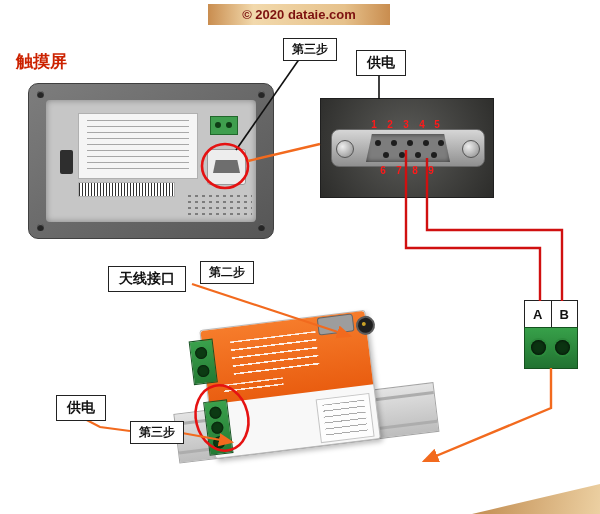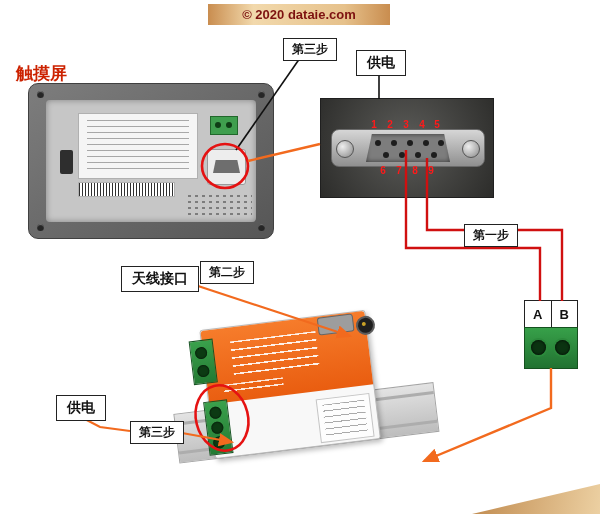--- a/index.html
+++ b/index.html
@@ -7,32 +7,32 @@
   .stage{position:relative;width:600px;height:514px;background:#ffffff;overflow:hidden;}
 
   
   .banner{position:absolute;left:208px;top:4px;width:182px;height:21px;z-index:3;
     background:linear-gradient(90deg,#c98d4f,#f0d6a8 20%,#e9c astanza 0);
     background:linear-gradient(90deg,#c98d4f,#f2d9ac 25%,#e6c18b 75%,#c98d4f);
     display:flex;align-items:center;justify-content:center;
     color:#7d1210;font-size:13px;font-weight:bold;}
 
   
-  .ts-title{position:absolute;left:16px;top:50px;color:#cc2200;font-size:17px;font-weight:bold;z-index:3;margin-top:12px;}
+  .ts-title{position:absolute;left:16px;top:50px;color:#cc2200;font-size:17px;font-weight:bold;z-index:3;}
   .wt-title{position:absolute;left:6px;top:461px;color:#f2520f;font-size:16px;font-weight:bold;z-index:6;letter-spacing:1px;}
 
   
   .lbox{position:absolute;background:#fff;border:1.6px solid #222;color:#111;
     display:flex;align-items:center;justify-content:center;z-index:6;white-space:nowrap;}
   .lbox.small{font-size:12px;font-weight:bold;padding:2px 8px;}
   .lbox.big{font-size:14px;font-weight:bold;padding:3px 10px;}
   .b-step3-top{left:283px;top:38px;}
   .b-power-top{left:356px;top:50px;}
   .b-step1{left:464px;top:224px;}
-  .b-antenna{left:108px;top:266px;margin-left:13px;}
+  .b-antenna{left:108px;top:266px;}
   .b-step2{left:200px;top:261px;}
   .b-power-bottom{left:56px;top:395px;}
   .b-step3-bottom{left:130px;top:421px;}
 
   
   .ts{position:absolute;left:28px;top:83px;width:244px;height:154px;z-index:1;
       background:linear-gradient(145deg,#7d7d7d,#565656);border:1px solid #404040;border-radius:10px;}
   .screw{position:absolute;width:7px;height:7px;border-radius:50%;background:#262626;box-shadow:inset 0 1px 1px #777;}
   .ts-inner{position:absolute;left:17px;top:16px;width:210px;height:122px;background:#c6c6c6;
       border-radius:4px;box-shadow:inset 0 0 6px rgba(0,0,0,.35);}
@@ -225,21 +225,20 @@
     <path d="M551,368 L551,408 L424,461" stroke="#f26a1e" stroke-width="2.4" fill="none" marker-end="url(#arrO)"></path>
 
     <path d="M192,284 L350,336" stroke="#f26a1e" stroke-width="2.2" fill="none" marker-end="url(#arrO)"></path>
 
     <path d="M79,416 L100,427 L130,431" stroke="#f26a1e" stroke-width="2.2" fill="none"></path>
     <path d="M182,433 L232,442" stroke="#f26a1e" stroke-width="2.2" fill="none" marker-end="url(#arrO)"></path>
   </svg>
 
   <div class="lbox small b-step3-top">第三步</div>
   <div class="lbox big   b-power-top">供电</div>
-  <div class="lbox small b-step1">第一步</div>
   <div class="lbox big   b-antenna">天线接口</div>
   <div class="lbox small b-step2">第二步</div>
   <div class="lbox big   b-power-bottom">供电</div>
   <div class="lbox small b-step3-bottom">第三步</div>
 
 
   <div class="wedge"></div>
 
 </div>
 

